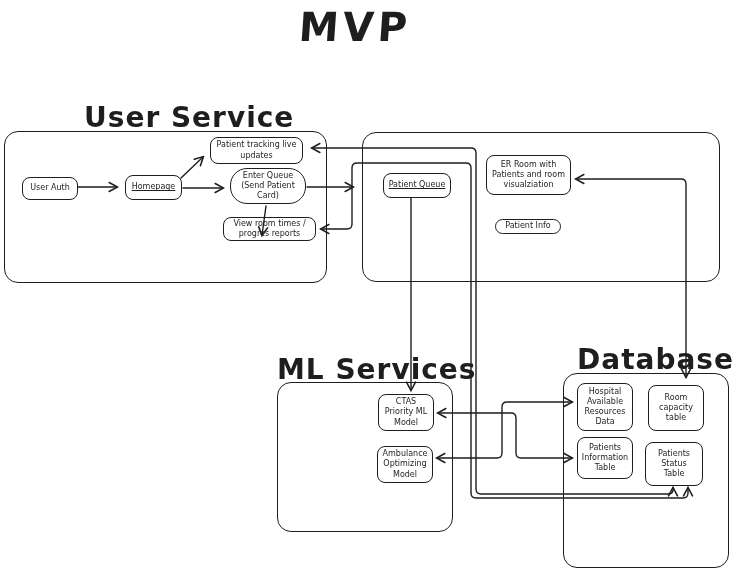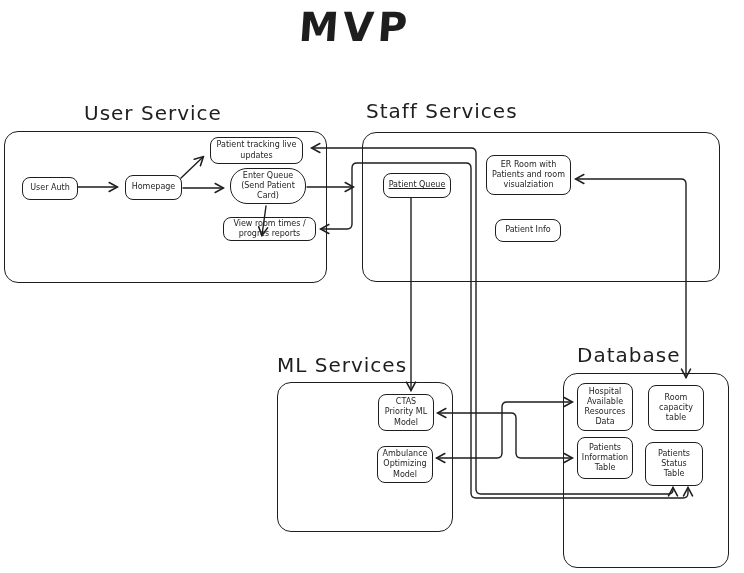--- a/index.html
+++ b/index.html
@@ -5,21 +5,21 @@
   html,body{margin:0;padding:0;background:#fff;}
   .canvas{
     position:relative;width:744px;height:573px;background:#ffffff;
     font-family:"DejaVu Sans",sans-serif;color:#1e1e1e;overflow:hidden;
   }
   .title{
     position:absolute;font-size:40px;font-weight:bold;letter-spacing:4px;
     transform:skewX(-4deg);
   }
   .section-label{
-    position:absolute;font-size:20px;font-weight:400;letter-spacing:1px;white-space:nowrap;
+    position:absolute;font-size:28px;font-weight:700;letter-spacing:1px;white-space:nowrap;
   }
   .container-box{
     position:absolute;border:1.4px solid #1e1e1e;border-radius:14px;background:transparent;
   }
   .node{
     position:absolute;border:1.3px solid #1e1e1e;border-radius:8px;background:#ffffff;
     display:flex;align-items:center;justify-content:center;text-align:center;
     font-size:8px;line-height:1.28;white-space:pre-line;padding:1px 2px;box-sizing:border-box;
   }
   .edges{
@@ -27,44 +27,43 @@
   }
   .edges path{fill:none;stroke:#1e1e1e;stroke-width:1.4;stroke-linecap:round;}
 </style>
 </head>
 <body>
 
 <div class="canvas">
 
   <div class="title" style="left:299px;top:4px;">MVP</div>
   <div class="section-label" style="left:84px;top:101px;">User Service</div>
-  <div class="section-label" style="left:366px;top:99px;">Staff Services</div>
   <div class="section-label" style="left:577px;top:343px;">Database</div>
   <div class="section-label" style="left:277px;top:353px;">ML Services</div>
 
   <div class="container-box" style="left:4px;top:131px;width:321px;height:150px;"></div>
   <div class="container-box" style="left:362px;top:132px;width:356px;height:148px;"></div>
   <div class="container-box" style="left:277px;top:382px;width:174px;height:148px;"></div>
   <div class="container-box" style="left:563px;top:373px;width:164px;height:193px;"></div>
 
   <div class="node" style="left:22px;top:177px;width:56px;height:23px;">User Auth</div>
-  <div class="node" style="left:125px;top:175px;width:57px;height:25px;">Homepage</div>
+  <div class="node" style="left:125px;top:175px;width:57px;height:25px;text-decoration:underline;">Homepage</div>
   <div class="node" style="left:210px;top:137px;width:93px;height:27px;">Patient tracking live
 updates</div>
   <div class="node" style="left:230px;top:168px;width:76px;height:36px;border-radius:17px;">Enter Queue
 (Send Patient
 Card)</div>
   <div class="node" style="left:223px;top:217px;width:93px;height:24px;">View room times /
 progres reports</div>
 
   <div class="node" style="left:383px;top:173px;width:68px;height:25px;text-decoration:underline;">Patient Queue</div>
   <div class="node" style="left:486px;top:155px;width:85px;height:40px;">ER Room with
 Patients and room
 visualziation</div>
-  <div class="node" style="left:495px;top:219px;width:66px;height:23px;">Patient Info</div>
+  <div class="node" style="left:495px;top:219px;width:66px;height:15px;">Patient Info</div>
 
   <div class="node" style="left:378px;top:394px;width:56px;height:37px;">CTAS
 Priority ML
 Model</div>
   <div class="node" style="left:377px;top:446px;width:56px;height:37px;">Ambulance
 Optimizing
 Model</div>
 
   <div class="node" style="left:577px;top:383px;width:56px;height:48px;">Hospital
 Available

